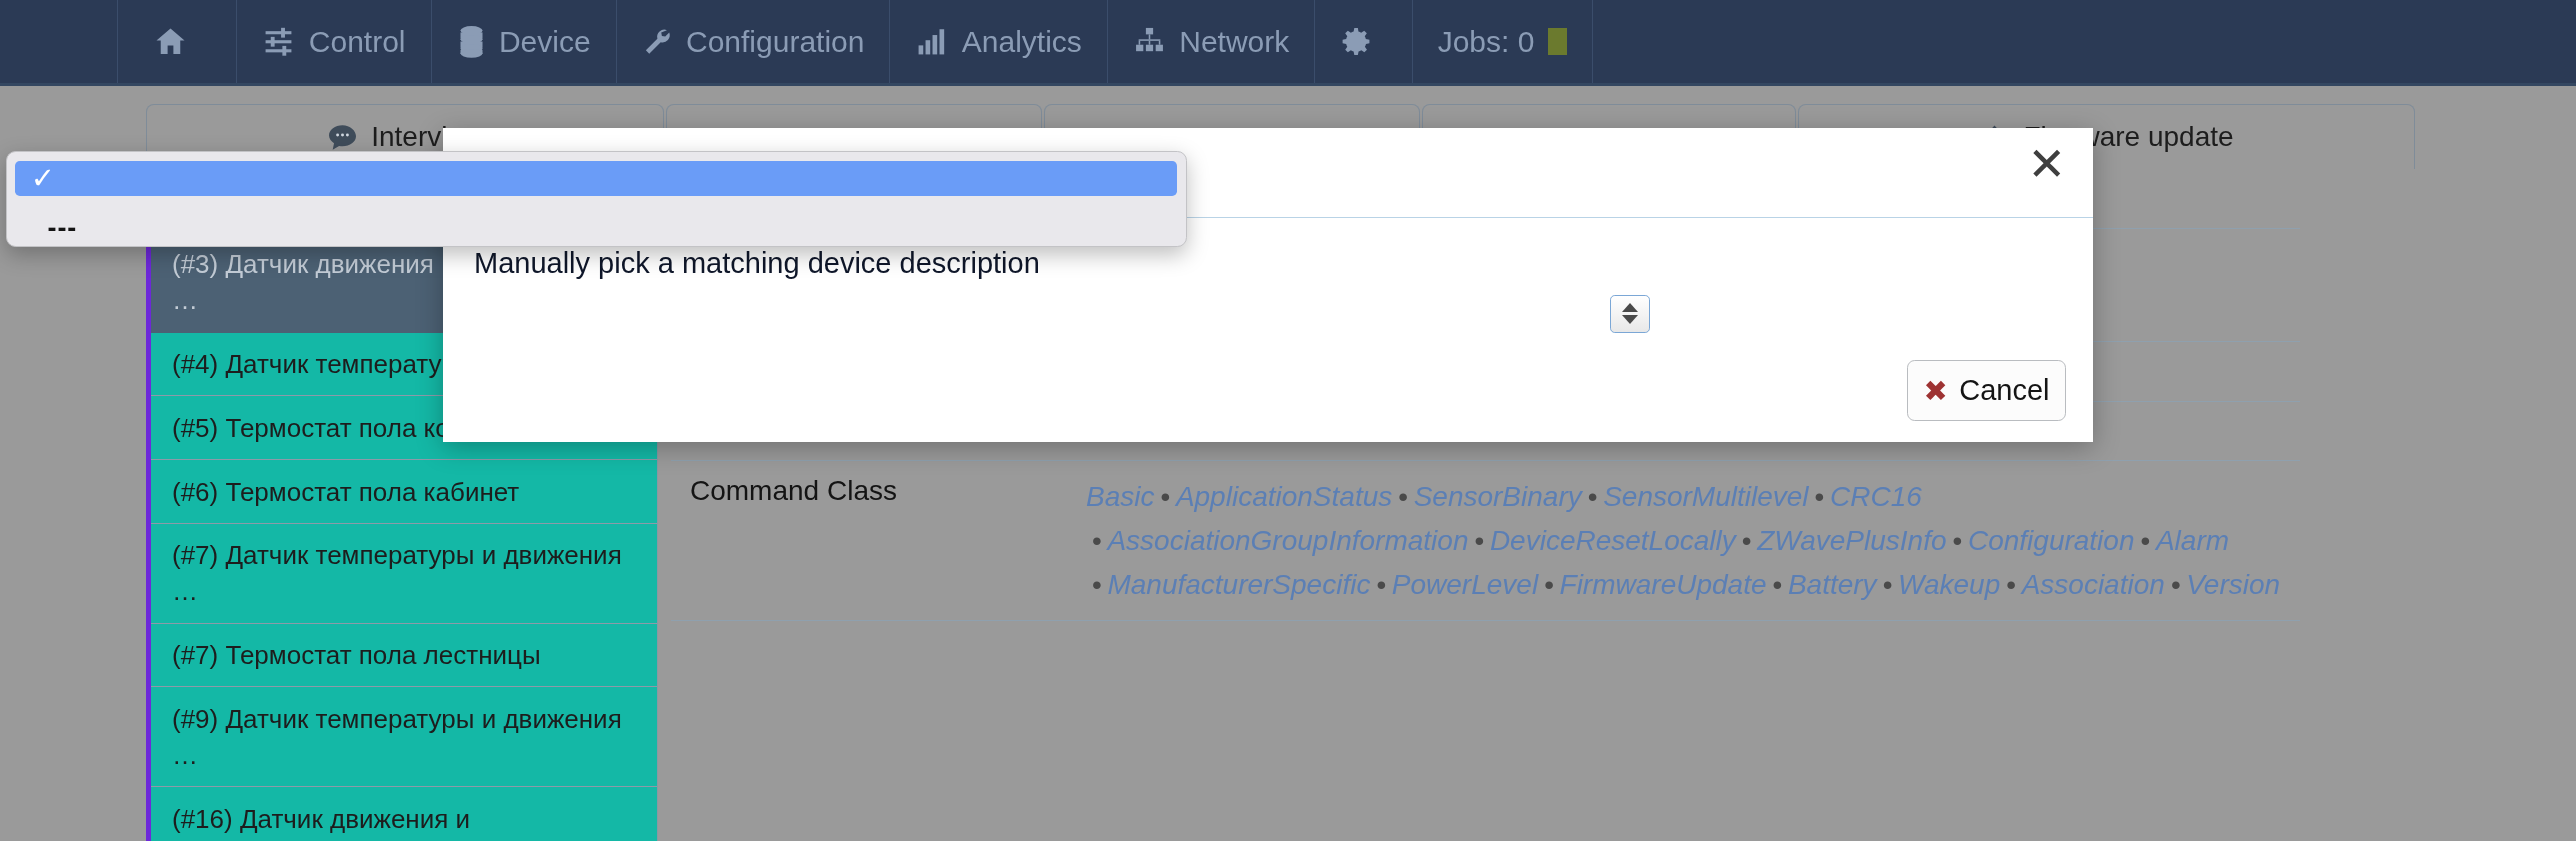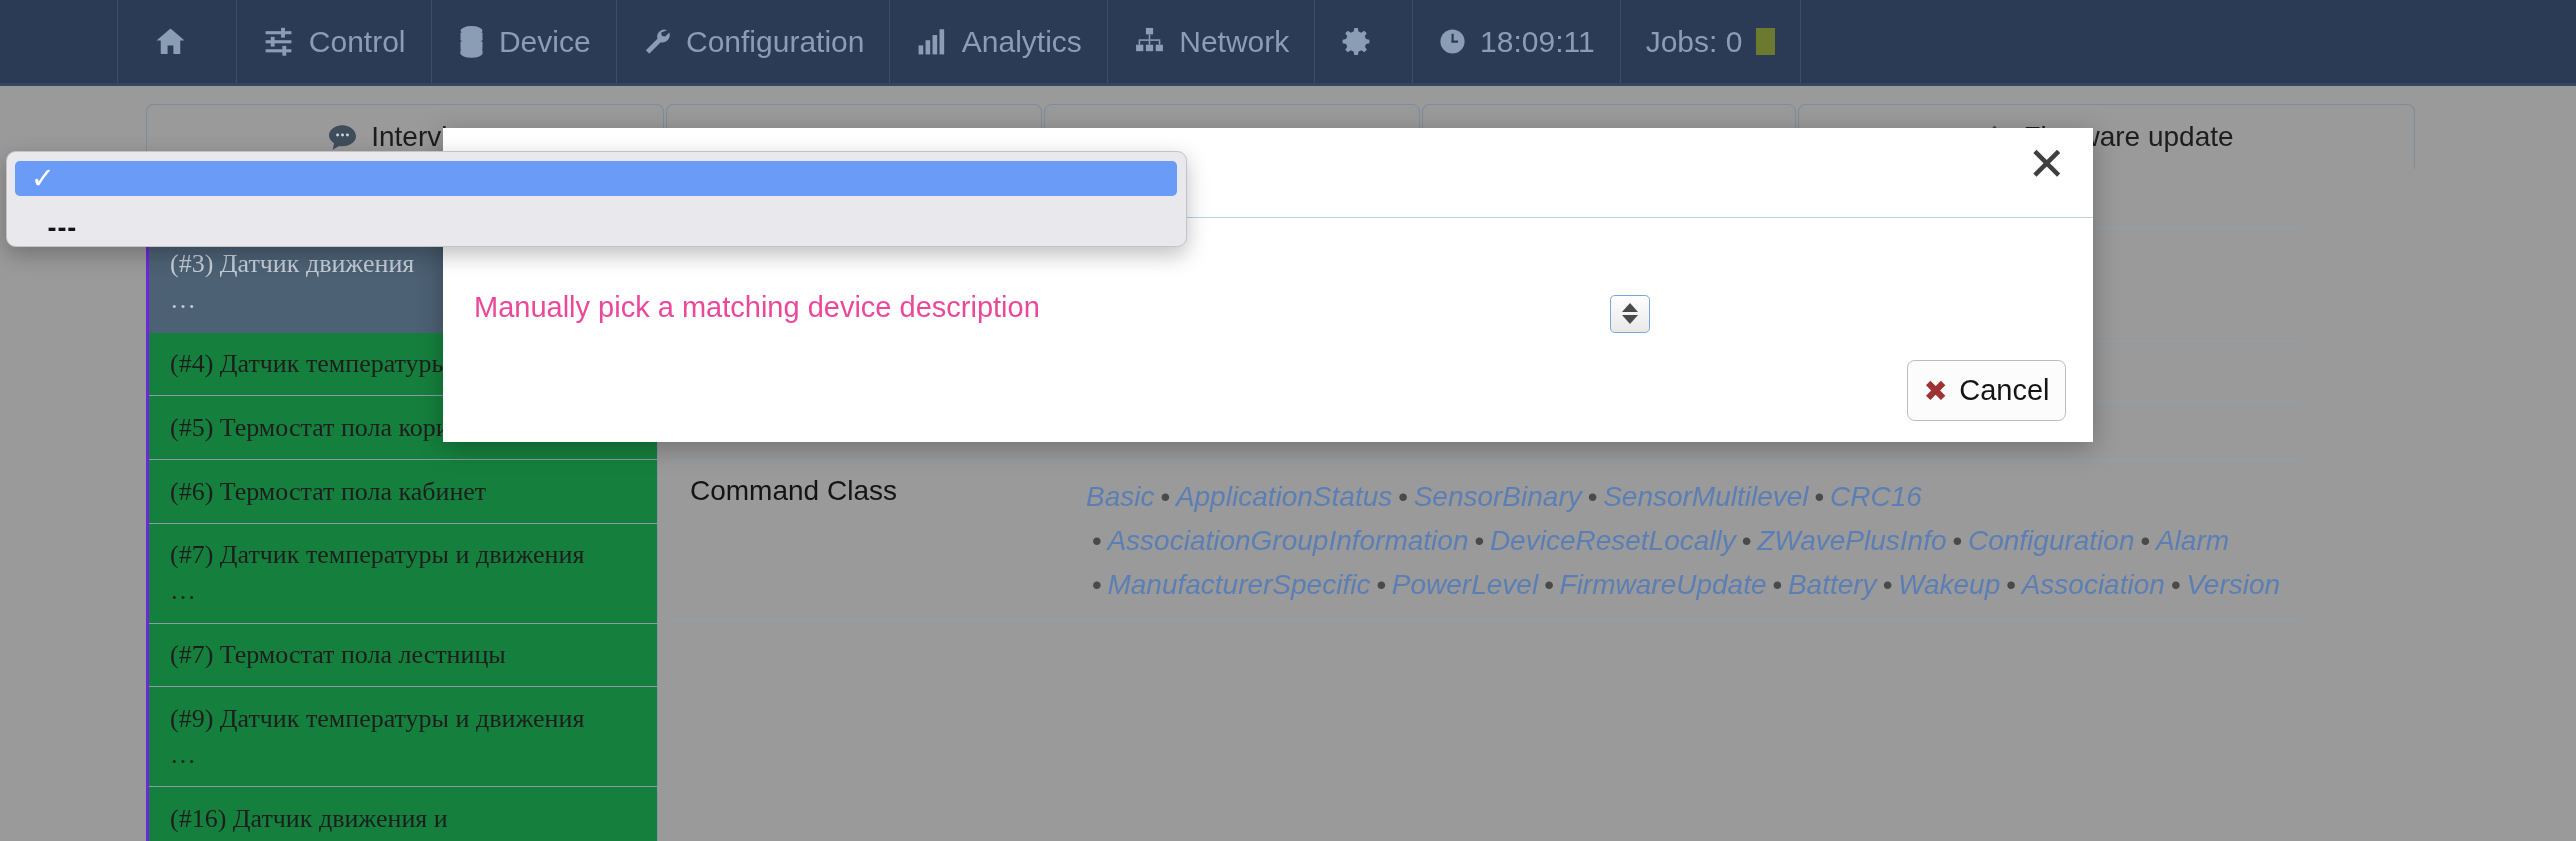--- a/index.html
+++ b/index.html
@@ -60,25 +60,24 @@
   .tab:nth-child(2) { width: 376px; }
   .tab:nth-child(3) { width: 376px; }
   .tab:nth-child(4) { width: 374px; }
   .tab:nth-child(5) { flex: 1; }
   .tab .ico svg { display: block; }
 
   
   .sidebar {
     position: absolute; top: 169px; left: 146px;
     width: 512px; height: 673px;
-    background: #15803d;
-    border-left: 3px solid #6d28d9;
+    background: #14b8a6;
+    border-left: 5px solid #6d28d9;
     border-right: 1px solid #8a97a3;
     overflow: hidden;
-    font-family: Liberation Serif, serif;
   }
   .dev-item {
     min-height: 60px;
     padding: 13.4px 19px 13.4px 21px;
     border-bottom: 1px solid #8d9aa8;
     color: #1d1d1d;
     font-size: 26px;
     line-height: 36px;
     cursor: pointer;
   }
@@ -134,21 +133,21 @@
   }
   .modal-close {
     position: absolute; right: 27px; top: 13.4px;
     font-size: 46px; line-height: 46px; color: #3f3f3f;
     font-weight: bold; cursor: pointer;
     font-family: "DejaVu Sans", sans-serif;
   }
   .modal-body { position: relative; height: 224px; }
   .modal-label {
     position: absolute; left: 31px; top: 29px;
-    font-size: 29px; color: #ec4899; margin-top: 44px;
+    font-size: 29px; color: #0f172a;
   }
   .modal-footer-btn {
     position: absolute; right: 27px; top: 142px;
     min-width: 159px; height: 61px;
     border: 1px solid #b9bcc0; border-radius: 7.7px;
     background: #fcfcfc;
     display: flex; align-items: center; justify-content: center; gap: 11.5px;
     font-size: 29px; color: #141414; cursor: pointer;
   }
   .btn-x { color: #9e3333; font-weight: bold; font-size: 29px;
@@ -289,30 +288,20 @@
 
       <div class="nav-item">
         <span class="ico">
           <svg width="33" height="33" viewBox="0 0 24 24" fill="#8b9cb5">
             <path d="M12 8.2a3.8 3.8 0 1 0 0 7.6 3.8 3.8 0 0 0 0-7.6zm9.4 5.1.0-2.6-2.6-.5a7 7 0 0 0-.8-2l1.5-2.2-1.9-1.9-2.2 1.5a7 7 0 0 0-2-.8L13 2.2h-2.6l-.5 2.6a7 7 0 0 0-2 .8L5.7 4.1 3.8 6l1.5 2.2a7 7 0 0 0-.8 2l-2.6.5v2.6l2.6.5a7 7 0 0 0 .8 2L3.8 18l1.9 1.9 2.2-1.5a7 7 0 0 0 2 .8l.5 2.6H13l.5-2.6a7 7 0 0 0 2-.8l2.2 1.5 1.9-1.9-1.5-2.2a7 7 0 0 0 .8-2z"></path>
           </svg>
         </span>
         <span></span>
       </div>
 
-      <div class="nav-item">
-        <span class="ico">
-          <svg width="29" height="29" viewBox="0 0 24 24" fill="#8b9cb5">
-            <circle cx="12" cy="12" r="10"></circle>
-            <rect x="11.2" y="5.6" width="1.8" height="7" fill="#2b3a55"></rect>
-            <rect x="11.2" y="11.2" width="5.4" height="1.8" fill="#2b3a55"></rect>
-          </svg>
-        </span>
-        <span>18:09:11</span>
-      </div>
 
       <div class="nav-item">
         <span>Jobs: 0</span>
         <span style="display:inline-block;width:19px;height:27px;background:#6b7a2e;"></span>
       </div>
 
       <div class="nav-tail"></div>
     </div>
 
     <div class="tabbar">

